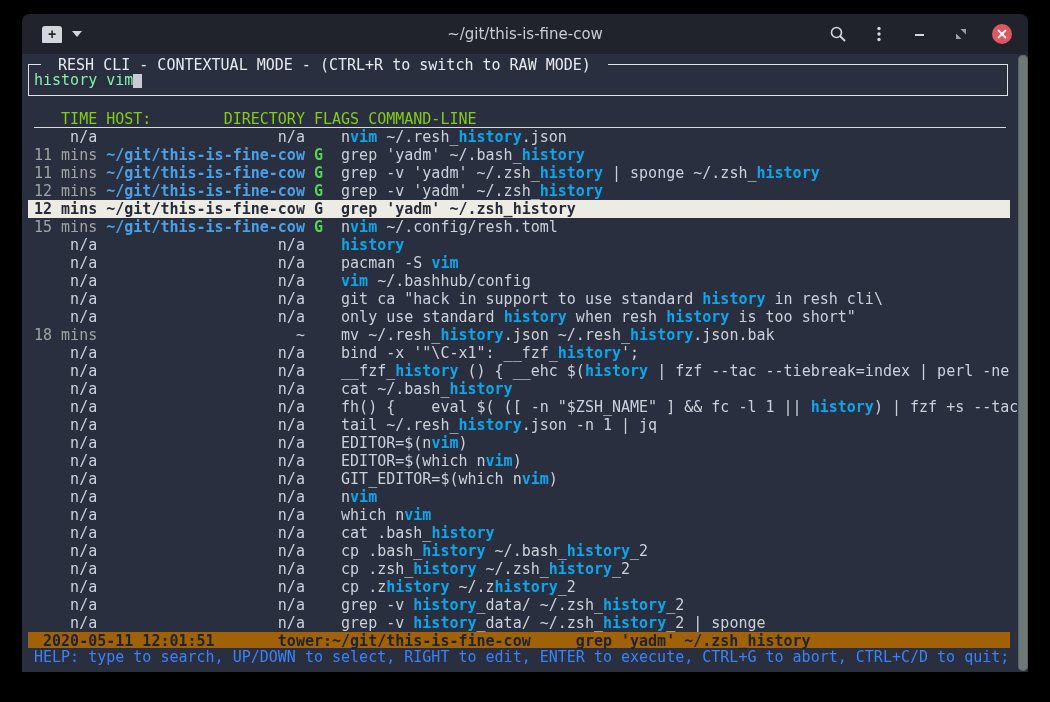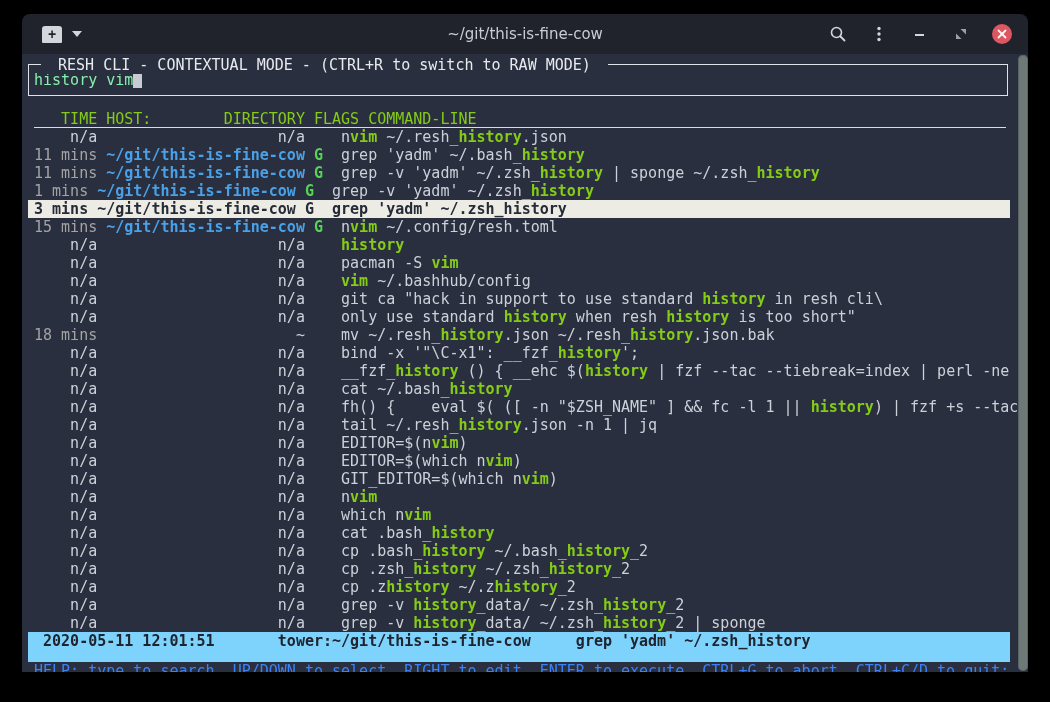--- a/index.html
+++ b/index.html
@@ -37,26 +37,26 @@
   .query-line { white-space:pre; color:#86efac; }
   .cursor { display:inline-block; width:9px; height:16px; background:#c8ccd2;
             vertical-align:-3px; }
 
   .thead { margin-top:14px; white-space:pre; color:#84cc16;
            border-bottom:1px solid #d8dbe0; height:18px; }
   .row { white-space:pre; height:18px; }
   .row .yellow { color:#a3a3a3; }
   .row .blue   { color:#4aa1e8; font-weight:bold; }
   .row .green  { color:#55d455; font-weight:bold; }
-  .row .hl     { color:#84cc16; font-weight:bold; }
+  .row .hl     { color:#0ea5e9; font-weight:bold; }
   .row.sel { background:#edece4; color:#262b38; font-weight:bold;
              margin-left:-6px; padding-left:6px; margin-right:-4px; }
 
-  .statusbar { background:#7dd3fc; color:#20242f; font-weight:bold; white-space:pre;
-               height:30px; margin-left:-6px; padding-left:6px; margin-right:-4px; }
+  .statusbar { background:#a16207; color:#20242f; font-weight:bold; white-space:pre;
+               height:16px; margin-left:-6px; padding-left:6px; margin-right:-4px; }
   .helpline { white-space:pre; color:#3b82f6; height:16px;text-align:right; }
 </style>
 </head>
 <body>
 
 <div class="screen">
   <div class="window">
 
     <div class="titlebar">
       <div class="tb-left">
@@ -104,22 +104,22 @@
       <div class="searchbox">
         <span class="boxlabel"> RESH CLI - CONTEXTUAL MODE - (CTRL+R to switch to RAW MODE) </span>
         <div class="query-line"><span>history vim</span><span class="cursor"></span></div>
       </div>
 
       <div class="thead">   TIME HOST:        DIRECTORY FLAGS COMMAND-LINE</div>
       <div id="rows">
           <div class="row"><span class="">    n/a</span> <span class="">                   n/a</span> <span class="green"> </span>  <span class="cmd">n<span class="hl">vim</span> ~/.resh_<span class="hl">history</span>.json</span></div>
           <div class="row"><span class="yellow">11 mins</span> <span class="blue">~/git/this-is-fine-cow</span> <span class="green">G</span>  <span class="cmd">grep 'yadm' ~/.bash_<span class="hl">history</span></span></div>
           <div class="row"><span class="yellow">11 mins</span> <span class="blue">~/git/this-is-fine-cow</span> <span class="green">G</span>  <span class="cmd">grep -v 'yadm' ~/.zsh_<span class="hl">history</span> | sponge ~/.zsh_<span class="hl">history</span></span></div>
-          <div class="row"><span class="yellow">1 mins</span> <span class="blue">~/git/this-is-fine-cow</span> <span class="green">G</span>  <span class="cmd">grep -v 'yadm' ~/.zsh_<span class="hl">history</span></span></div>
-          <div class="row sel">3 mins ~/git/this-is-fine-cow G  grep 'yadm' ~/.zsh_history</div>
+          <div class="row"><span class="yellow">12 mins</span> <span class="blue">~/git/this-is-fine-cow</span> <span class="green">G</span>  <span class="cmd">grep -v 'yadm' ~/.zsh_<span class="hl">history</span></span></div>
+          <div class="row sel">12 mins ~/git/this-is-fine-cow G  grep 'yadm' ~/.zsh_history</div>
           <div class="row"><span class="yellow">15 mins</span> <span class="blue">~/git/this-is-fine-cow</span> <span class="green">G</span>  <span class="cmd">n<span class="hl">vim</span> ~/.config/resh.toml</span></div>
           <div class="row"><span class="">    n/a</span> <span class="">                   n/a</span> <span class="green"> </span>  <span class="cmd"><span class="hl">history</span></span></div>
           <div class="row"><span class="">    n/a</span> <span class="">                   n/a</span> <span class="green"> </span>  <span class="cmd">pacman -S <span class="hl">vim</span></span></div>
           <div class="row"><span class="">    n/a</span> <span class="">                   n/a</span> <span class="green"> </span>  <span class="cmd"><span class="hl">vim</span> ~/.bashhub/config</span></div>
           <div class="row"><span class="">    n/a</span> <span class="">                   n/a</span> <span class="green"> </span>  <span class="cmd">git ca "hack in support to use standard <span class="hl">history</span> in resh cli\</span></div>
           <div class="row"><span class="">    n/a</span> <span class="">                   n/a</span> <span class="green"> </span>  <span class="cmd">only use standard <span class="hl">history</span> when resh <span class="hl">history</span> is too short"</span></div>
           <div class="row"><span class="yellow">18 mins</span> <span class="">                     ~</span> <span class="green"> </span>  <span class="cmd">mv ~/.resh_<span class="hl">history</span>.json ~/.resh_<span class="hl">history</span>.json.bak</span></div>
           <div class="row"><span class="">    n/a</span> <span class="">                   n/a</span> <span class="green"> </span>  <span class="cmd">bind -x '"\C-x1": __fzf_<span class="hl">history</span>';</span></div>
           <div class="row"><span class="">    n/a</span> <span class="">                   n/a</span> <span class="green"> </span>  <span class="cmd">__fzf_<span class="hl">history</span> () { __ehc $(<span class="hl">history</span> | fzf --tac --tiebreak=index | perl -ne</span></div>
           <div class="row"><span class="">    n/a</span> <span class="">                   n/a</span> <span class="green"> </span>  <span class="cmd">cat ~/.bash_<span class="hl">history</span></span></div>

